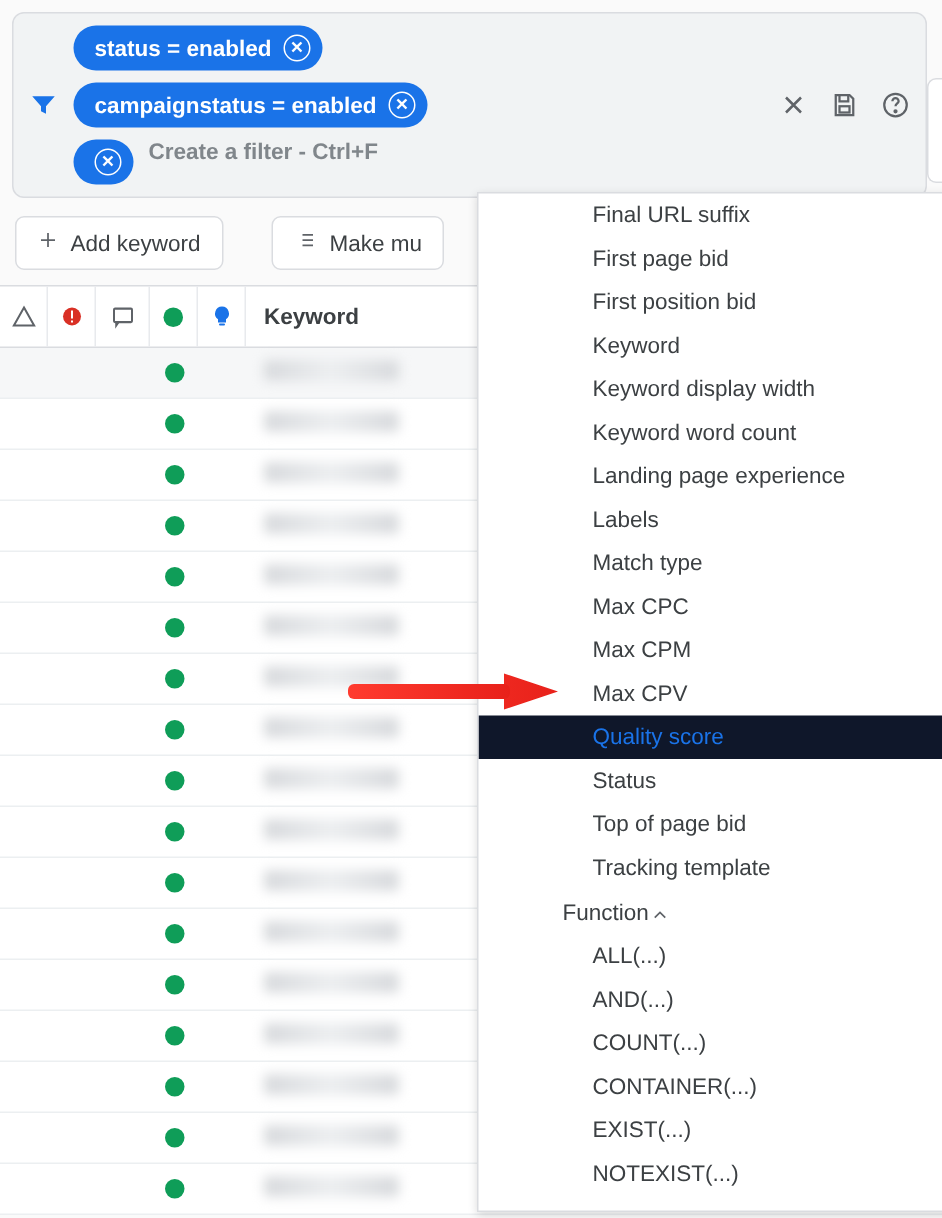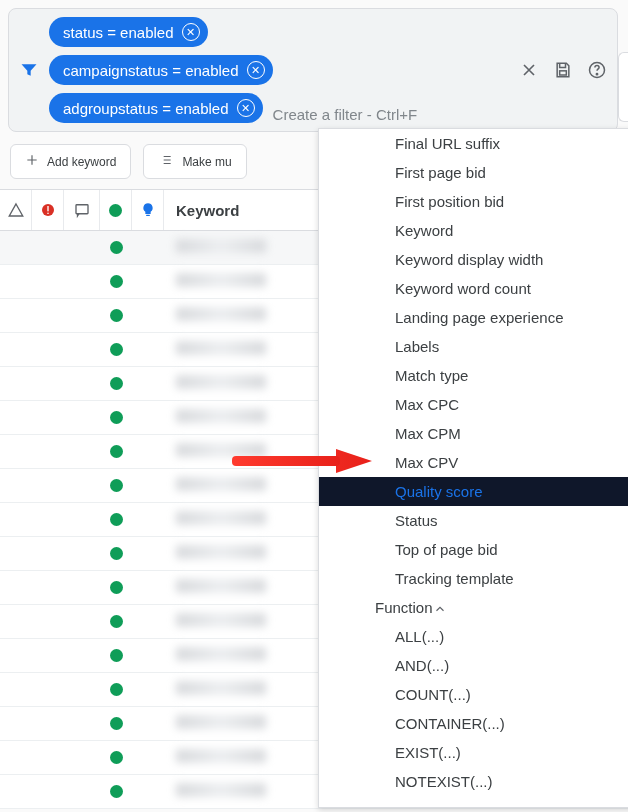--- a/index.html
+++ b/index.html
@@ -32,22 +32,23 @@
       justify-content: center;
     }
     .chips-wrap {
       display: flex;
       flex-direction: column;
       gap: 8px;
       align-items: flex-start;
     }
     .chip-row {
       display: flex;
-      align-items: flex-end;
+      align-items: flex-start;
       gap: 10px;
+      font-weight: bold;
     }
     .chip {
       background: #1a73e8;
       color: #fff;
       border-radius: 18px;
       padding: 6px 8px 6px 14px;
       display: inline-flex;
       align-items: center;
       gap: 8px;
       font-size: 15px;
@@ -84,21 +85,21 @@
     .toolbar {
       display: flex;
       gap: 12px;
       padding: 4px 10px 10px 10px;
     }
     .btn {
       background: #fff;
       border: 1px solid #dadce0;
       border-radius: 6px;
       padding: 8px 14px;
-      font-size: 12px;
+      font-size: 15px;
       color: #3c4043;
       display: inline-flex;
       align-items: center;
       gap: 8px;
       cursor: pointer;
     }
     .table-header {
       display: flex;
       align-items: center;
       border-top: 1px solid #dadce0;
@@ -238,21 +239,20 @@
       </span>
     </div>
     <div class="chip-row">
       <span class="chip">
         <span>campaignstatus = enabled</span>
         <span class="close-chip">✕</span>
       </span>
     </div>
     <div class="chip-row">
       <span class="chip">
-        <span>adgroupstatus = enabled</span>
         <span class="close-chip">✕</span>
       </span>
       <span class="create-filter">Create a filter - Ctrl+F</span>
     </div>
   </div>
   <div class="bar-actions">
     <span class="icon-btn">
       <svg width="20" height="20" viewBox="0 0 24 24" stroke="#5f6368" stroke-width="2" fill="none">
           <path d="M6 6l12 12M18 6L6 18"></path>
         </svg>
@@ -278,21 +278,21 @@
 
 <div class="toolbar">
   <button class="btn">
     <span>
       <svg width="14" height="14" viewBox="0 0 24 24" stroke="#5f6368" stroke-width="2">
           <path d="M12 4v16M4 12h16"></path>
         </svg>
     </span>
     <span>Add keyword</span>
   </button>
-  <button class="btn" style="overflow:hidden;">
+  <button class="btn" style="overflow:hidden;margin-left:20px;">
     <span>
       <svg width="16" height="14" viewBox="0 0 24 24" stroke="#5f6368" stroke-width="2">
           <path d="M8 6h12M8 12h12M8 18h12M4 6h.01M4 12h.01M4 18h.01"></path>
         </svg>
     </span>
     <span>Make mu</span>
   </button>
 </div>
 
 <div class="table-header">

